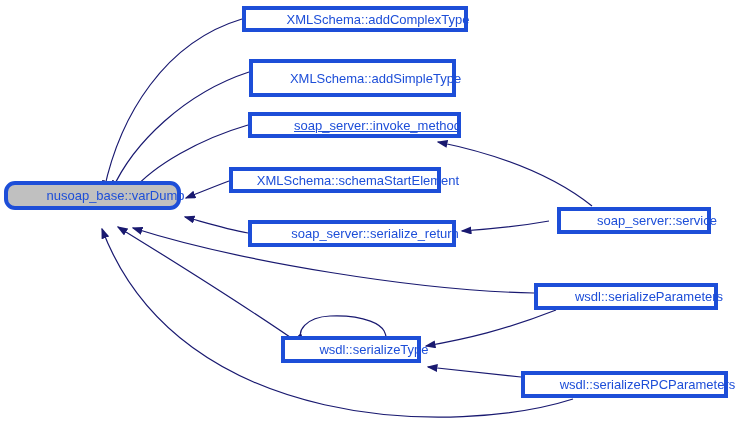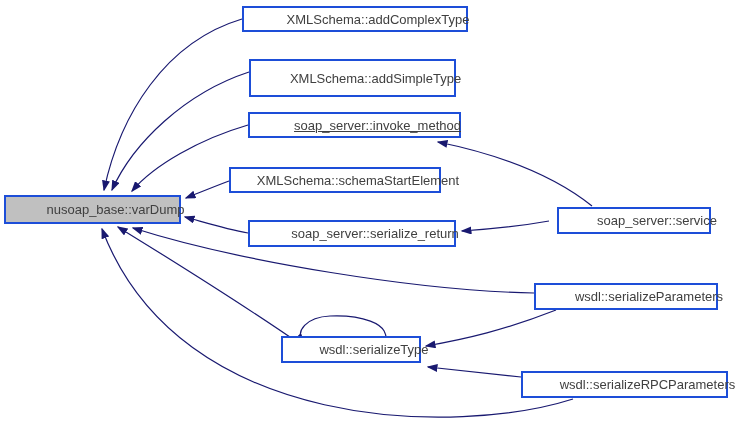--- a/index.html
+++ b/index.html
@@ -19,22 +19,22 @@
     position: absolute;
     left: 0;
     top: 0;
     width: 736px;
     height: 428px;
   }
   .node {
     position: absolute;
     box-sizing: border-box;
     background: #ffffff;
-    border: 2px solid #1d4ed8;
-    color: #404040;
+    border: 4px solid #1d4ed8;
+    color: #1d4ed8;
     font-size: 13px;
     text-align: center;
     display: flex;
     align-items: center;
     justify-content: center;
     white-space: nowrap;
     cursor: pointer;
     padding-left: 46px;
   }
   .node.highlight {
@@ -62,21 +62,21 @@
         <path d="M 549,221 C 521,226 493,229 462,231" fill="none" stroke="#191970" stroke-width="1.2" marker-end="url(#arrow)"></path>
         <path d="M 534,293 C 420,291 240,262 133,228" fill="none" stroke="#191970" stroke-width="1.2" marker-end="url(#arrow)"></path>
         <path d="M 556,310 C 505,330 466,339 426,346" fill="none" stroke="#191970" stroke-width="1.2" marker-end="url(#arrow)"></path>
         <path d="M 300,344 C 235,299 165,256 118,227" fill="none" stroke="#191970" stroke-width="1.2" marker-end="url(#arrow)"></path>
         <path d="M 383,348 C 398,320 352,315 330,316 C 307,317 294,331 304,343" fill="none" stroke="#191970" stroke-width="1.2" marker-end="url(#arrow)"></path>
         <path d="M 521,377 C 486,373 457,370 428,367" fill="none" stroke="#191970" stroke-width="1.2" marker-end="url(#arrow)"></path>
         <path d="M 573,399 C 460,435 180,435 102,229" fill="none" stroke="#191970" stroke-width="1.2" marker-end="url(#arrow)"></path>
       </g>
   </svg>
   <div id="node-layer">
-      <div class="node highlight" style="left: 4px; top: 195px; width: 177px; height: 29px;">nusoap_base::varDump</div>
+      <div class="node highlight" style="left: 4px; top: 181px; width: 177px; height: 29px; border-radius: 11px;">nusoap_base::varDump</div>
       <div class="node" style="left: 242px; top: 6px; width: 226px; height: 26px;">XMLSchema::addComplexType</div>
       <div class="node" style="left: 249px; top: 59px; width: 207px; height: 38px;">XMLSchema::addSimpleType</div>
       <div class="node" style="left: 248px; top: 112px; width: 213px; height: 26px; text-decoration: underline;">soap_server::invoke_method</div>
       <div class="node" style="left: 229px; top: 167px; width: 212px; height: 26px;">XMLSchema::schemaStartElement</div>
       <div class="node" style="left: 248px; top: 220px; width: 208px; height: 27px;">soap_server::serialize_return</div>
       <div class="node" style="left: 549px; top: 207px; width: 154px; height: 27px; margin-left: 8px;">soap_server::service</div>
       <div class="node" style="left: 534px; top: 283px; width: 184px; height: 27px;">wsdl::serializeParameters</div>
       <div class="node" style="left: 281px; top: 336px; width: 140px; height: 27px;">wsdl::serializeType</div>
       <div class="node" style="left: 521px; top: 371px; width: 207px; height: 27px;">wsdl::serializeRPCParameters</div>
     </div>

